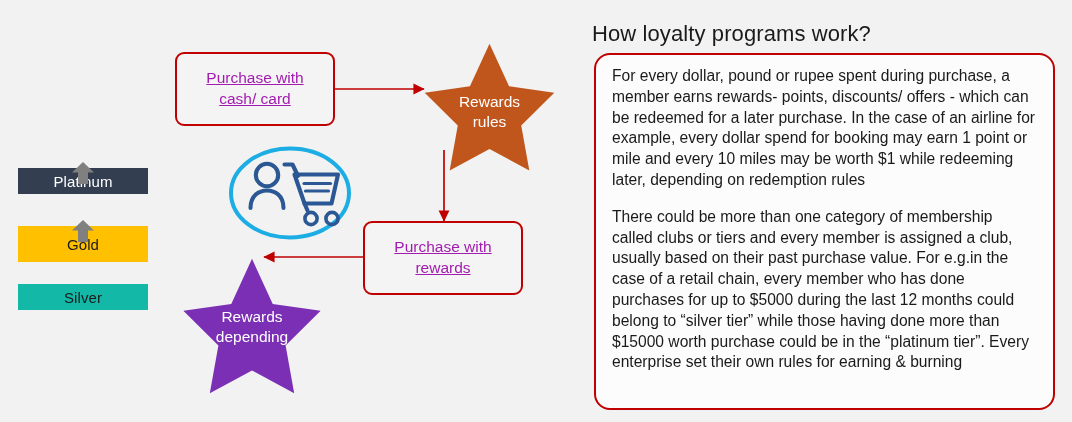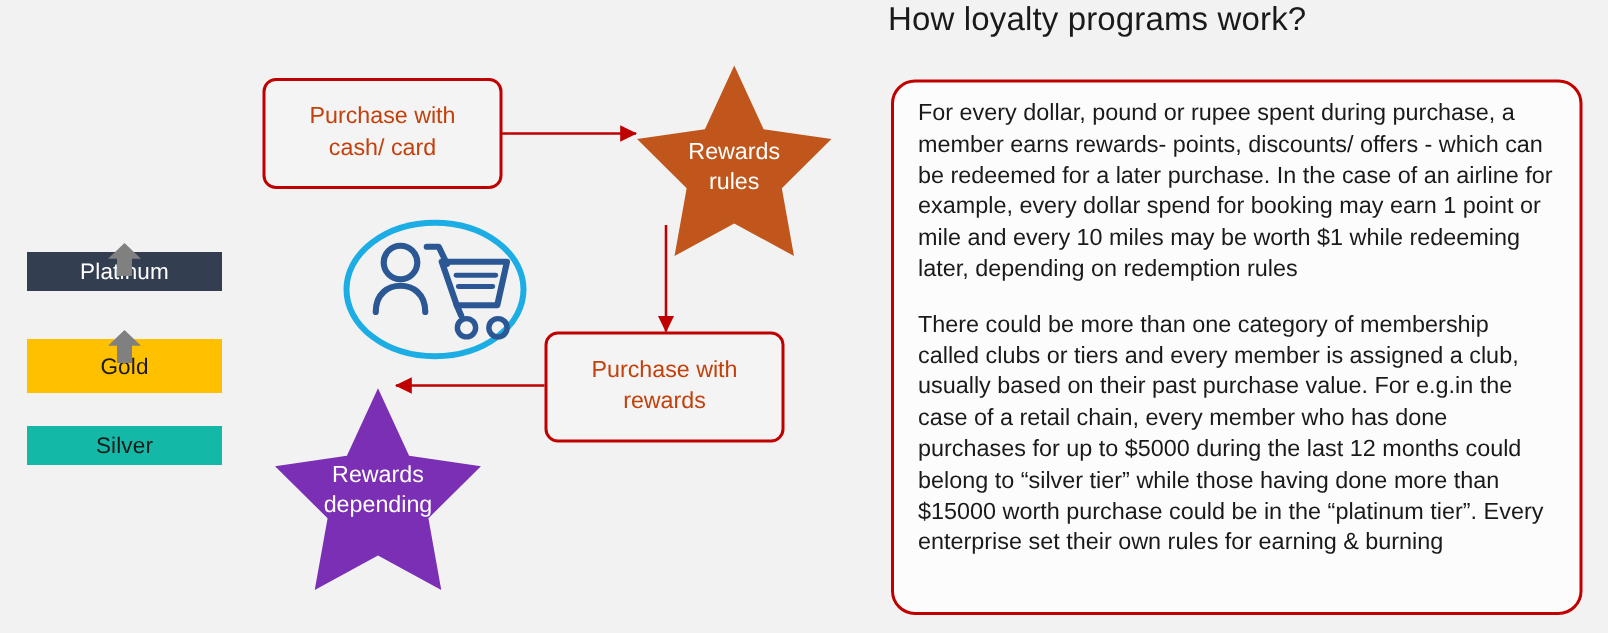--- a/index.html
+++ b/index.html
@@ -47,24 +47,25 @@
 
   
   .flow-box {
     border: 2px solid #C00000;
     border-radius: 9px;
     background: #F4F4F4;
     display: flex;
     align-items: center;
     justify-content: center;
     text-align: center;
-    color: #c2410c;
+    color: #a21caf;
     font-size: 15.5px;
     line-height: 1.35;
     padding: 2px 8px;
+    text-decoration: underline;
   }
 
   
   .star-wrap { }
   .star-wrap svg { display: block; }
   .star-label {
     position: absolute;
     left: 0;
     width: 100%;
     text-align: center;
@@ -206,21 +207,21 @@
         <path d="M77.5 45 L100.5 45" stroke-width="3.2"></path>
 
         <path d="M76.5 57.5 L79.5 64.5"></path>
 
         <circle cx="83" cy="72.5" r="6.1" stroke-width="3.6"></circle>
         <circle cx="104" cy="72.5" r="6.1" stroke-width="3.6"></circle>
       </g>
     </svg>
   </div>
 
-  <div class="abs panel-heading" style="left:592px; top:0;">
+  <div class="abs panel-heading" style="left:592px; top:21px;">
     <span>How loyalty programs work?</span>
   </div>
 
   <div class="abs text-panel" style="left:594px; top:53px; width:461px; height:357px;">
     <p>For every dollar, pound or rupee spent during purchase, a member earns rewards- points, discounts/ offers - which can be redeemed for a later purchase. In the case of an airline for example, every dollar spend for booking may earn 1 point or mile and every 10 miles may be worth $1 while redeeming later, depending on redemption rules</p>
     <p>There could be more than one category of membership called clubs or tiers and every member is assigned a club, usually based on their past purchase value. For e.g.in the case of a retail chain, every member who has done purchases for up to $5000 during the last 12 months could belong to “silver tier” while those having done more than $15000 worth purchase could be in the “platinum tier”. Every enterprise set their own rules for earning &amp; burning</p>
   </div>
 
 </div>
 

